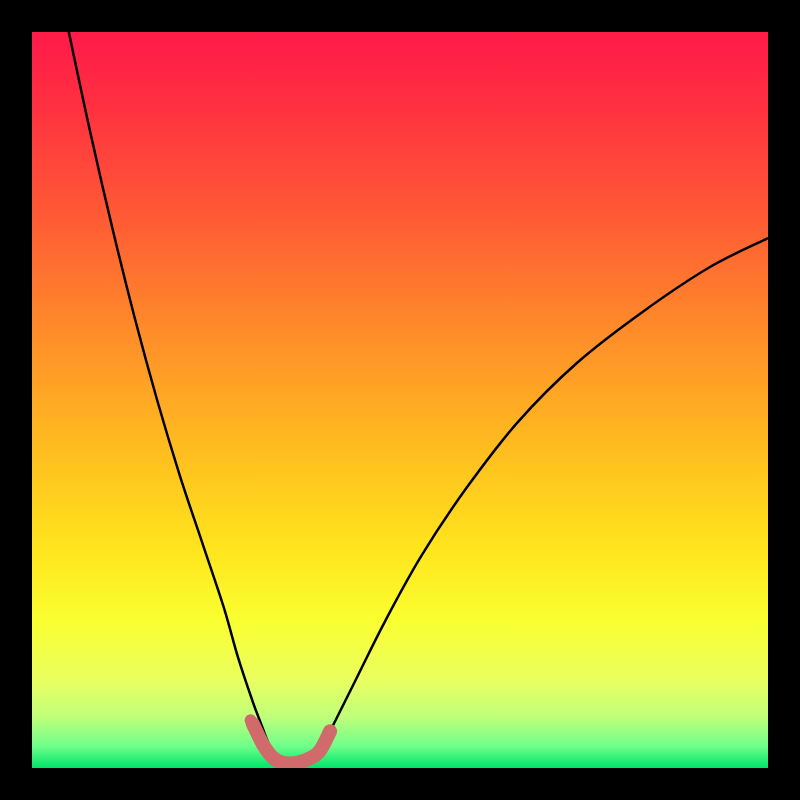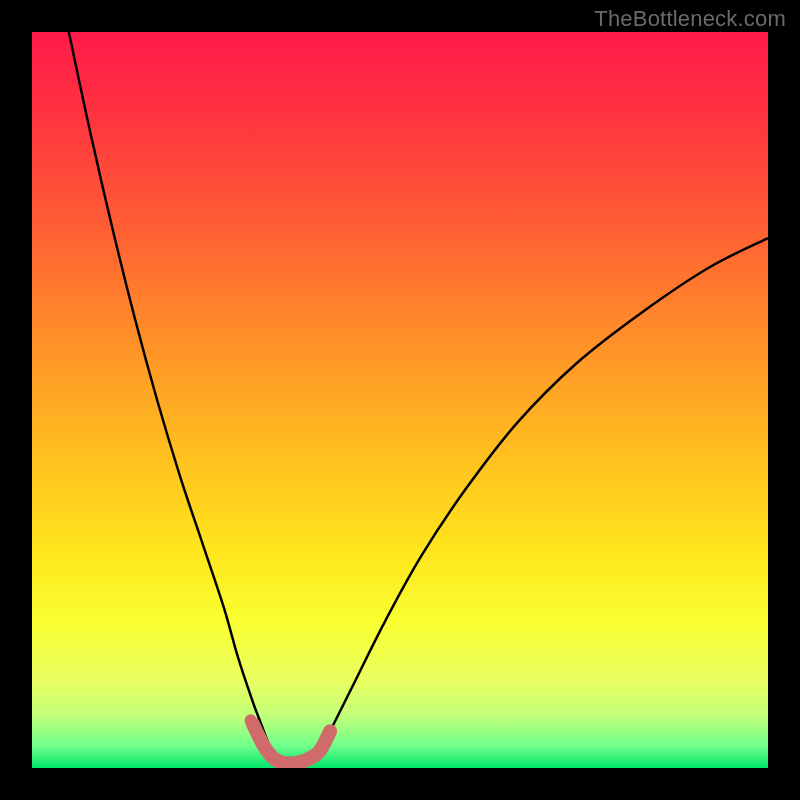--- a/index.html
+++ b/index.html
@@ -57,21 +57,20 @@
     font-size: 22px;
     font-weight: 500;
     letter-spacing: 0.2px;
     user-select: none;
   }
 </style>
 </head>
 <body>
 
 <div class="frame">
-  <div class="watermark">TheBottleneck.com</div>
 
   <div class="plot-area">
     <div class="gradient-bg"></div>
 
     <svg class="svg-layer" viewBox="0 0 736 736" preserveAspectRatio="none">
       <path fill="none" stroke="#000" stroke-width="2.5" d="M 36.8 0.0 C 40.8 18.5, 50.9 67.3, 58.9 103.0 C 66.8 138.8, 73.0 165.6, 81.0 198.7 C 88.9 231.8, 95.1 256.6, 103.0 287.0 C 111.0 317.5, 117.2 340.2, 125.1 368.0 C 133.1 395.8, 139.3 416.4, 147.2 441.6 C 155.1 466.8, 161.3 484.0, 169.3 507.8 C 177.2 531.7, 184.7 552.9, 191.4 574.1 C 198.0 595.3, 200.8 608.4, 206.1 625.6 C 211.4 642.8, 216.2 656.5, 220.8 669.8 C 225.4 683.0, 228.5 689.9, 231.8 699.2 C 235.2 708.5, 241.2 722.6, 239.2 721.3 C 237.2 720.0, 222.1 693.2, 220.8 691.8 C 219.5 690.5, 227.9 707.6, 231.8 713.9 C 235.8 720.3, 238.2 724.0, 242.9 727.2 C 247.5 730.3, 252.3 731.3, 257.6 731.6 C 262.9 731.8, 267.0 730.8, 272.3 728.6 C 277.6 726.5, 282.4 725.1, 287.0 719.8 C 291.7 714.5, 298.1 698.9, 298.1 699.2 C 298.1 699.5, 286.4 722.6, 287.0 721.3 C 287.7 720.0, 295.1 705.1, 301.8 691.8 C 308.4 678.6, 314.6 666.2, 323.8 647.7 C 333.1 629.1, 341.4 611.3, 353.3 588.8 C 365.2 566.3, 375.5 546.4, 390.1 522.6 C 404.7 498.7, 417.0 480.2, 434.2 456.3 C 451.5 432.5, 465.9 412.6, 485.8 390.1 C 505.6 367.6, 522.1 351.1, 544.6 331.2 C 567.2 311.3, 587.0 296.9, 610.9 279.7 C 634.7 262.5, 654.6 248.8, 677.1 235.5 C 699.6 222.3, 725.4 211.4, 736.0 206.1"></path>
       <path fill="none" stroke="#d16a6a" stroke-width="14" stroke-linecap="round" stroke-linejoin="round" d="M 220.8 691.8 C 222.8 695.8, 227.9 707.6, 231.8 713.9 C 235.8 720.3, 238.2 724.0, 242.9 727.2 C 247.5 730.3, 252.3 731.3, 257.6 731.6 C 262.9 731.8, 267.0 730.8, 272.3 728.6 C 277.6 726.5, 282.4 725.1, 287.0 719.8 C 291.7 714.5, 296.1 702.9, 298.1 699.2"></path>
       <circle r="6" fill="#d16a6a" cx="218.59199999999998" cy="688.16"></circle>
     </svg>
   </div>

